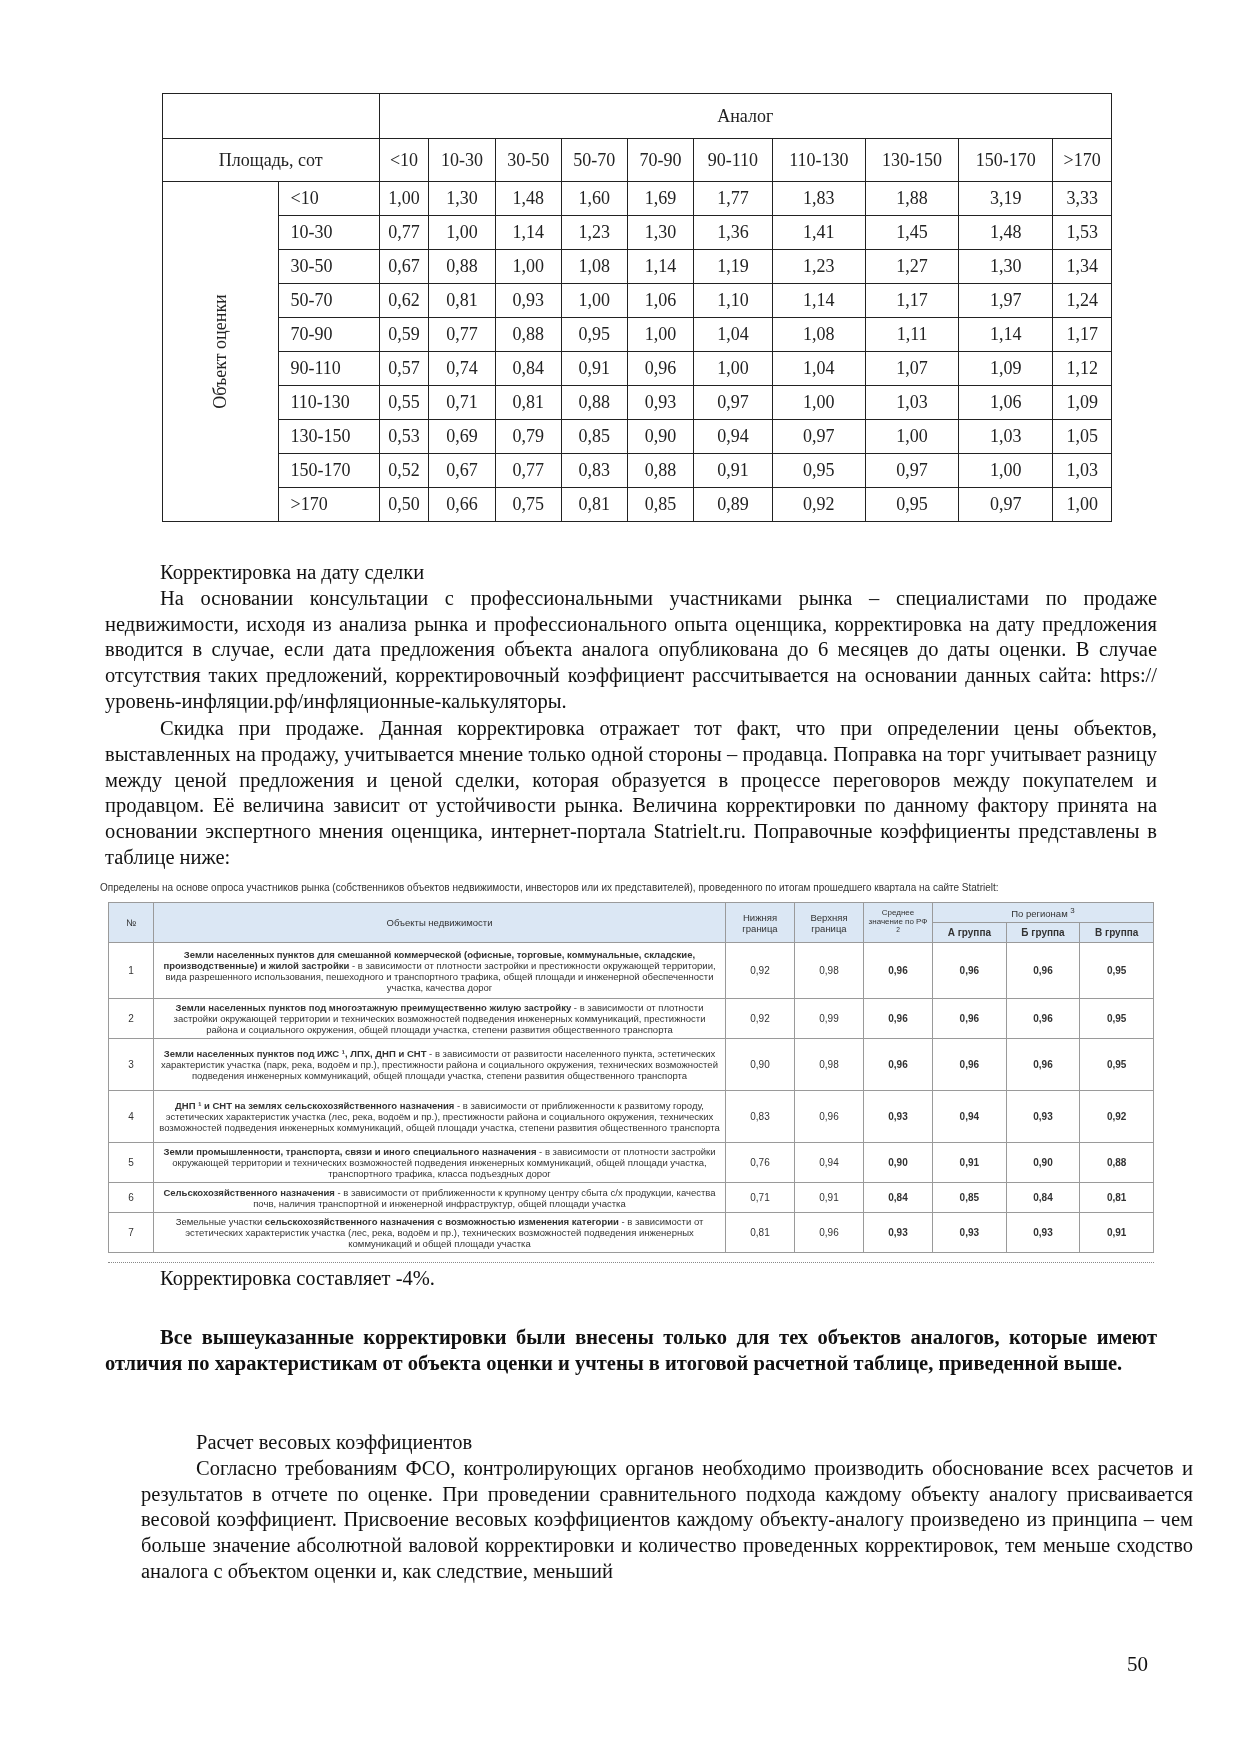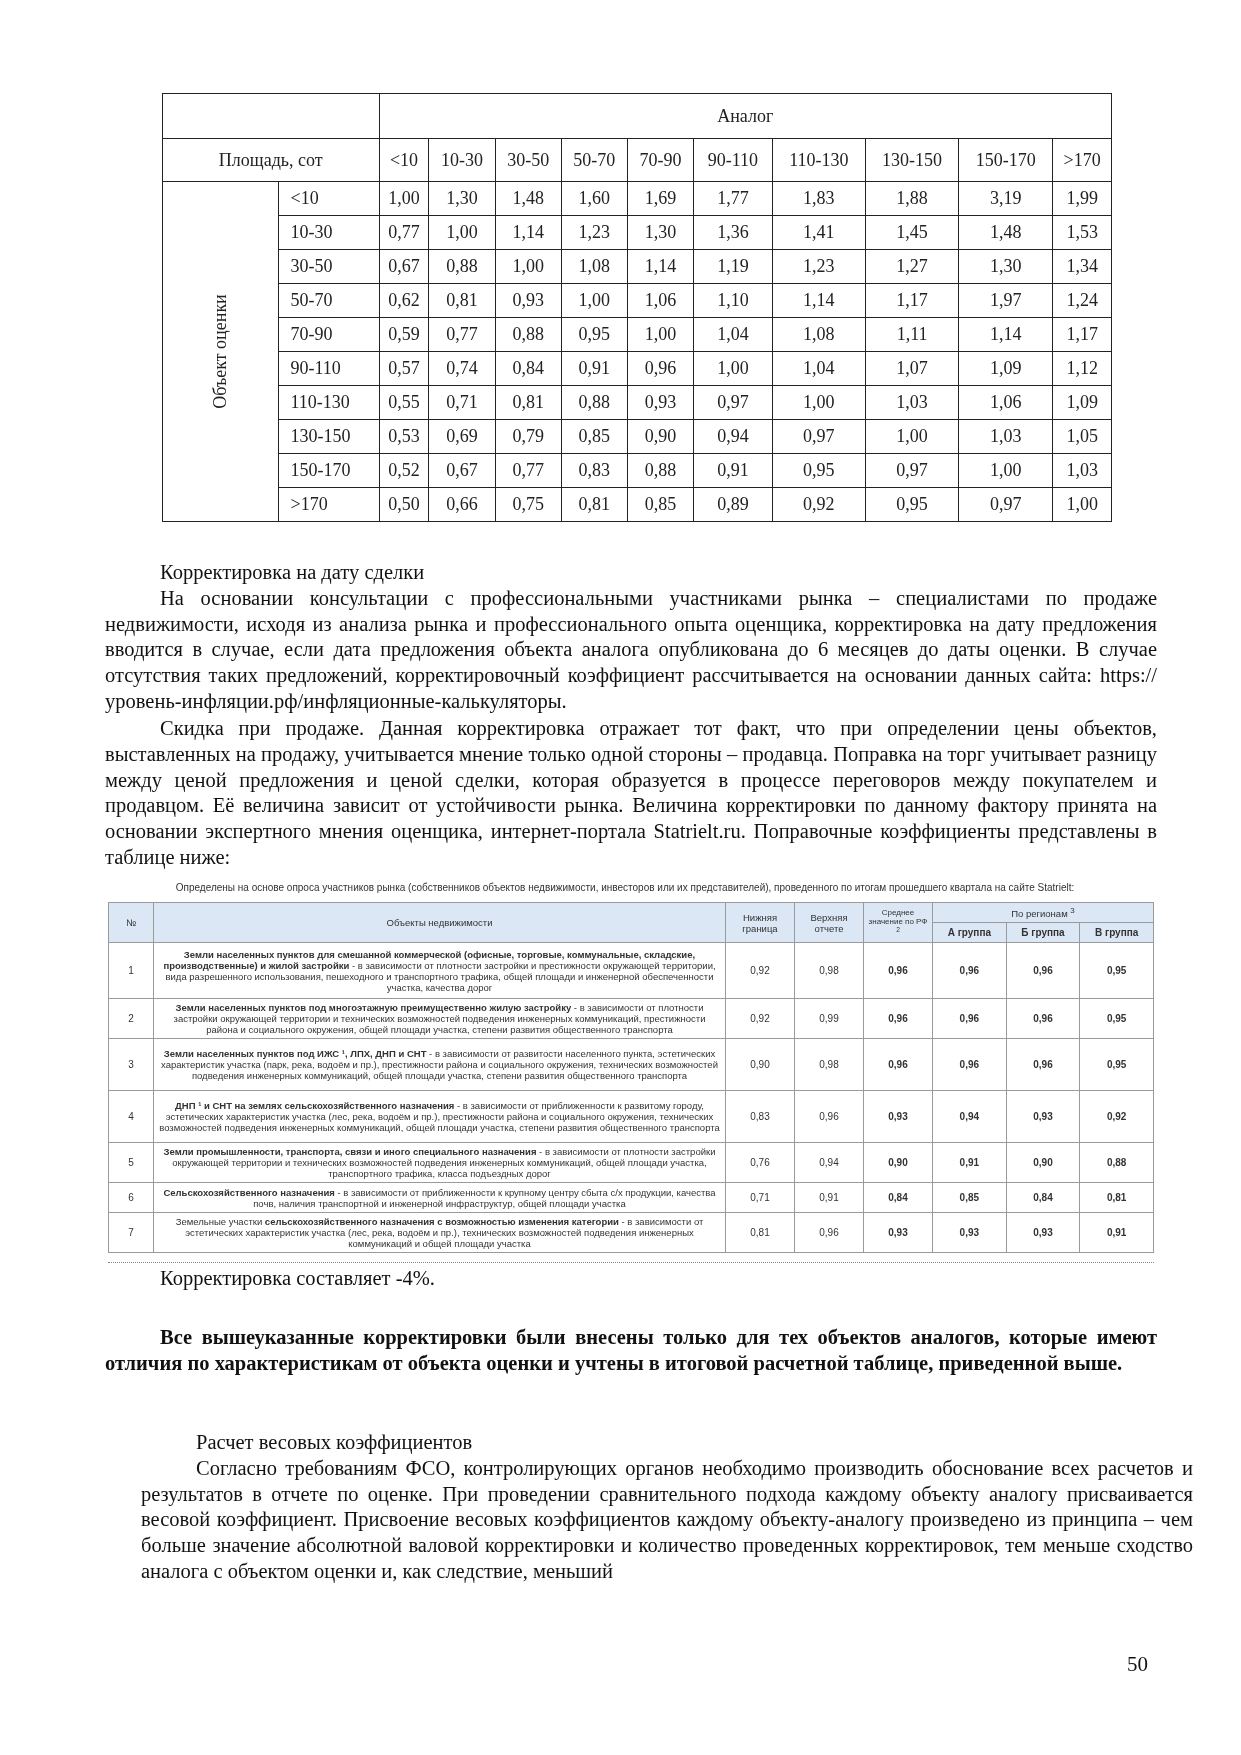--- a/index.html
+++ b/index.html
@@ -14,21 +14,21 @@
   #area-table td.vert { width: 40px; }
   #area-table td.vert span { display: inline-block; transform: rotate(-90deg); white-space: nowrap; font-size: 18px; }
 
   
   .para { position: absolute; left: 105px; width: 1052px; font-size: 20.5px; line-height: 25.8px; text-align: justify; }
   .para .ind { display: inline-block; width: 55px; }
   .italic { }
   .bold { font-weight: bold; }
 
   
-  #stat-caption { position: absolute; left: 100px; top: 882px; width: 1050px; text-align: center; font-family: "Liberation Sans", sans-serif; font-size: 10px; color: #333; }
+  #stat-caption { position: absolute; left: 100px; top: 882px; width: 1050px; text-align: left; font-family: "Liberation Sans", sans-serif; font-size: 10px; color: #333; }
   #stat-table { position: absolute; left: 108px; top: 902px; width: 1046px; border-collapse: collapse; font-family: "Liberation Sans", sans-serif; font-size: 9.5px; color: #333; }
   #stat-table td, #stat-table th { border: 1px solid #9a9a9a; text-align: center; padding: 1px 3px; font-weight: normal; }
   #stat-table thead th { background: #dbe7f4; }
   #stat-table th.small { font-size: 8px; }
   #stat-table th.grp { font-weight: bold; font-size: 10px; }
   #stat-table td.num { font-size: 10px; }
   #stat-table td.bn { font-weight: bold; font-size: 10px; }
   #stat-table td.desc { line-height: 11px; }
   #stat-table td.desc b { font-weight: bold; }
   #stat-table td.idx { font-size: 10px; width: 38px; }
@@ -63,21 +63,21 @@
         <td class="rowlab" style="width: 88px;">&lt;10</td>
         <td>1,00</td>
         <td>1,30</td>
         <td>1,48</td>
         <td>1,60</td>
         <td>1,69</td>
         <td>1,77</td>
         <td>1,83</td>
         <td>1,88</td>
         <td>3,19</td>
-        <td>1,99</td>
+        <td>3,33</td>
       </tr>
       <tr>
         <td class="rowlab" style="width: 88px;">10-30</td>
         <td>0,77</td>
         <td>1,00</td>
         <td>1,14</td>
         <td>1,23</td>
         <td>1,30</td>
         <td>1,36</td>
         <td>1,41</td>
@@ -201,21 +201,21 @@
   <span class="ind"></span><span class="italic">Скидка при продаже</span><span>. Данная корректировка отражает тот факт, что при определении цены объектов, выставленных на продажу, учитывается мнение только одной стороны – продавца. Поправка на торг учитывает разницу между ценой предложения и ценой сделки, которая образуется в процессе переговоров между покупателем и продавцом. Её величина зависит от устойчивости рынка. Величина корректировки по данному фактору принята на основании экспертного мнения оценщика, интернет-портала Statrielt.ru. Поправочные коэффициенты представлены в таблице ниже:</span>
 </div>
 
 <div id="stat-caption">Определены на основе опроса участников рынка (собственников объектов недвижимости, инвесторов или их представителей), проведенного по итогам прошедшего квартала на сайте Statrielt:</div>
 <table id="stat-table">
   <thead>
     <tr style="height:20px;">
       <th rowspan="2" style="width:38px;">№</th>
       <th rowspan="2" style="width:565px;">Объекты недвижимости</th>
       <th rowspan="2" style="width:62px;">Нижняя граница</th>
-      <th rowspan="2" style="width:62px;">Верхняя отчете</th>
+      <th rowspan="2" style="width:62px;">Верхняя граница</th>
       <th rowspan="2" class="small" style="width:62px;"><span>Среднее значение по РФ</span> <sup>2</sup></th>
       <th colspan="3"><span>По регионам</span> <sup>3</sup></th>
     </tr>
     <tr style="height:20px;">
       <th class="grp">А группа</th>
       <th class="grp">Б группа</th>
       <th class="grp">В группа</th>
     </tr>
   </thead>
   <tbody id="stat-tbody">

